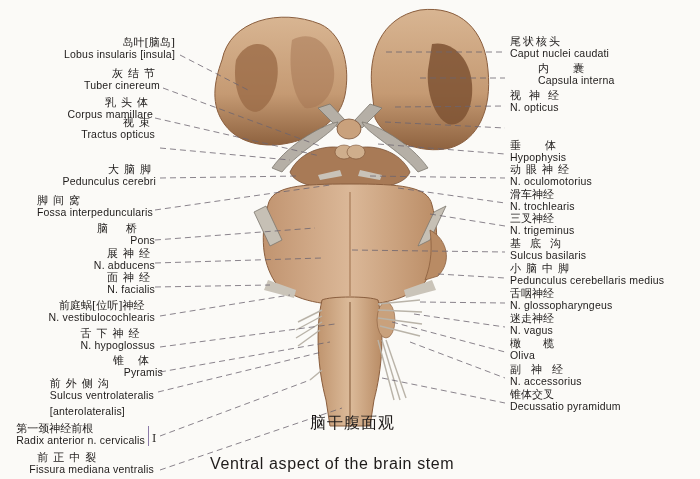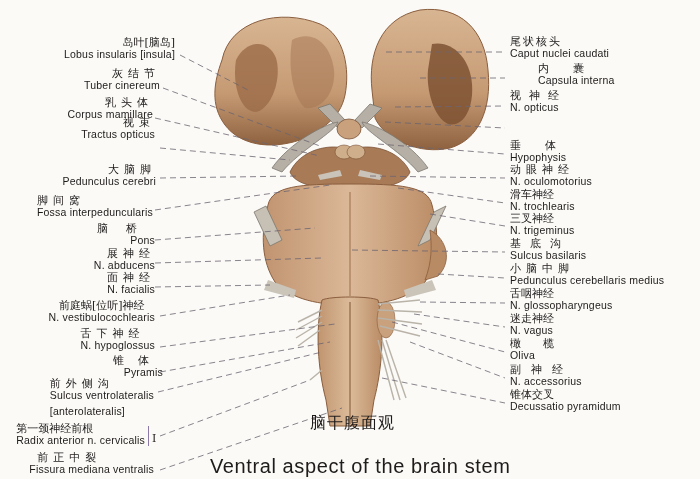--- a/index.html
+++ b/index.html
@@ -12,21 +12,21 @@
     }
     .stage { position: absolute; left: 0; top: 0; width: 700px; height: 479px; }
     svg.art { position: absolute; left: 0; top: 0; }
     .lbl { position: absolute; line-height: 1.05; white-space: nowrap; }
     .lbl .zh { font-family: "DejaVu Serif", serif; font-size: 11px; letter-spacing: 5px; display: block; }
     .lbl .en { font-size: 10.5px; display: block; letter-spacing: 0.2px; }
     .left { text-align: right; }
     .right { text-align: left; }
     .caption { position: absolute; left: 0; width: 700px; text-align: center; }
     .caption .zh { position: absolute; left: 310px; top: 413px; font-family: "DejaVu Serif", serif; font-size: 16px; letter-spacing: 1px; }
-    .caption .en { position: absolute; left: 210px; top: 455px; font-size: 20px; letter-spacing: 0.6px; }
+    .caption .en { position: absolute; left: 210px; top: 455px; font-size: 16px; letter-spacing: 0.6px; }
     .roman { position: absolute; left: 152px; top: 432px; font-family: "DejaVu Serif", serif; font-size: 11px; }
     .vbar { position: absolute; left: 148px; top: 426px; width: 1px; height: 20px; background: #8b7aa8; }
   </style>
 </head>
 <body>
 
 <div class="stage">
 
   <svg class="art" width="700" height="479" viewBox="0 0 700 479">
     <defs>

